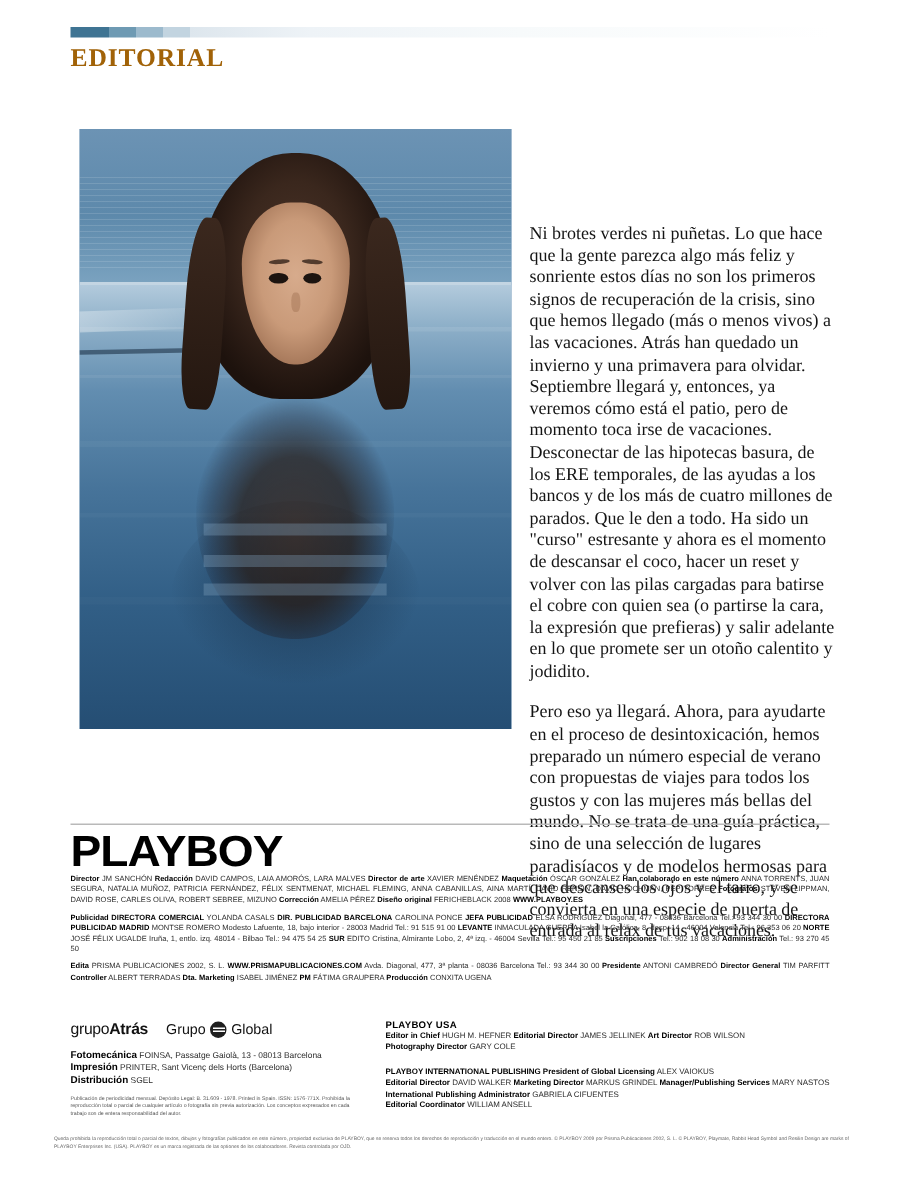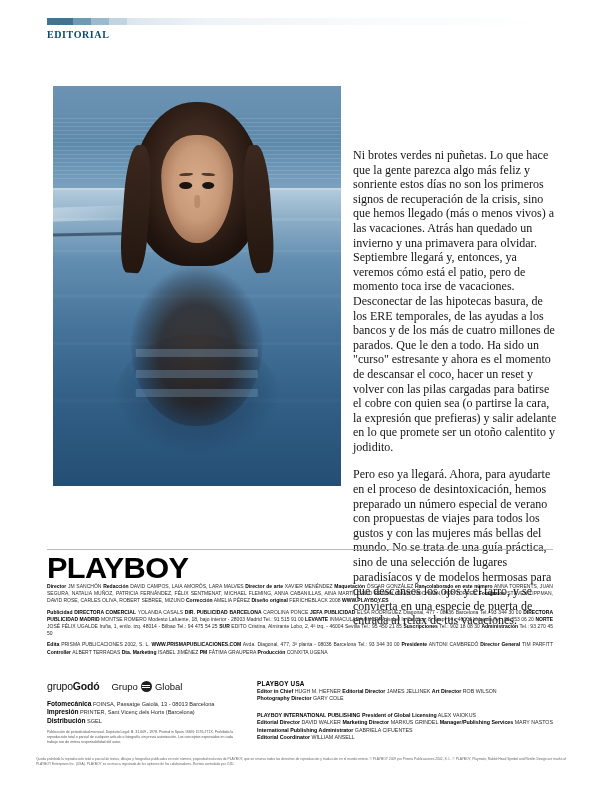--- a/index.html
+++ b/index.html
@@ -30,23 +30,23 @@
       #3f7493 0px, #3f7493 26px,
       #6e9ab3 26px, #6e9ab3 44px,
       #9cbacd 44px, #9cbacd 62px,
       #c2d4e0 62px, #c2d4e0 80px,
       #dde6ed 80px, #eef3f7 160px,
       #f7fafb 300px, #ffffff 100%);
   }
   .header-title {
     font-family: "Liberation Serif", serif;
     font-weight: bold;
-    font-size: 10px;
+    font-size: 17px;
     letter-spacing: 0.6px;
-    color: #0c4a6e;
+    color: #a16207;
     margin-top: 4px;
   }
 
   
   .photo-wrap {
     position: absolute;
     left: 53px;
     top: 86px;
     width: 288px;
     height: 400px;
@@ -378,21 +378,21 @@
   <div class="blk"><b>Director</b> JM SANCHÓN <b>Redacción</b> DAVID CAMPOS, LAIA AMORÓS, LARA MALVES <b>Director de arte</b> XAVIER MENÉNDEZ <b>Maquetación</b> ÓSCAR GONZÁLEZ <b>Han colaborado en este número</b> ANNA TORRENTS, JUAN SEGURA, NATALIA MUÑOZ, PATRICIA FERNÁNDEZ, FÉLIX SENTMENAT, MICHAEL FLEMING, ANNA CABANILLAS, AINA MARTÍ, DAVID RENSIN, DAVID HOCHMAN, PEP TORRES <b>Fotógrafos</b> STEVEN LIPPMAN, DAVID ROSE, CARLES OLIVA, ROBERT SEBREE, MIZUNO <b>Corrección</b> AMELIA PÉREZ <b>Diseño original</b> FERICHEBLACK 2008 <b>WWW.PLAYBOY.ES</b></div>
   <div class="blk"><b>Publicidad DIRECTORA COMERCIAL</b> YOLANDA CASALS <b>DIR. PUBLICIDAD BARCELONA</b> CAROLINA PONCE <b>JEFA PUBLICIDAD</b> ELSA RODRÍGUEZ Diagonal, 477 - 08036 Barcelona Tel.: 93 344 30 00 <b>DIRECTORA PUBLICIDAD MADRID</b> MONTSE ROMERO Modesto Lafuente, 18, bajo interior - 28003 Madrid Tel.: 91 515 91 00 <b>LEVANTE</b> INMACULADA GUERRA Isabel la Católica, 8, desp. 14 - 46004 Valencia Tel.: 96 353 06 20 <b>NORTE</b> JOSÉ FÉLIX UGALDE Iruña, 1, entlo. izq. 48014 - Bilbao Tel.: 94 475 54 25 <b>SUR</b> EDITO Cristina, Almirante Lobo, 2, 4ª izq. - 46004 Sevilla Tel.: 95 450 21 85 <b>Suscripciones</b> Tel.: 902 18 08 30 <b>Administración</b> Tel.: 93 270 45 50</div>
   <div class="blk"><b>Edita</b> PRISMA PUBLICACIONES 2002, S. L. <b>WWW.PRISMAPUBLICACIONES.COM</b> Avda. Diagonal, 477, 3ª planta - 08036 Barcelona Tel.: 93 344 30 00 <b>Presidente</b> ANTONI CAMBREDÓ <b>Director General</b> TIM PARFITT <b>Controller</b> ALBERT TERRADAS <b>Dta. Marketing</b> ISABEL JIMÉNEZ <b>PM</b> FÁTIMA GRAUPERA <b>Producción</b> CONXITA UGENA</div>
 </div>
 
 <div class="bottom">
 
   <div class="col-left">
     <div class="brandrow">
       <div class="godo">
-        <span class="thin">grupo</span><span>Godó</span>
+        <span class="thin">grupo</span><span>Atrás</span>
       </div>
       <div class="planeta">
         <span>Grupo</span>
         <span class="planeta-mark"></span>
         <span>Global</span>
       </div>
     </div>
 
     <div class="imprint">
       <div>

